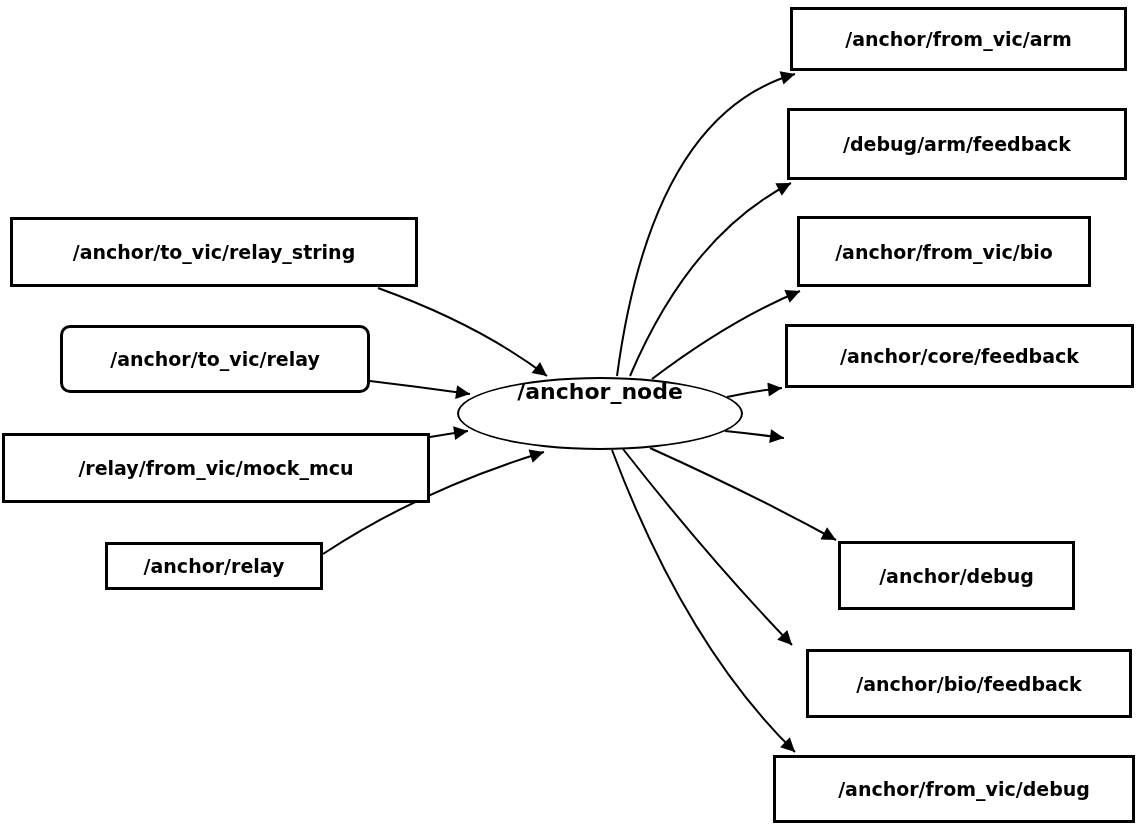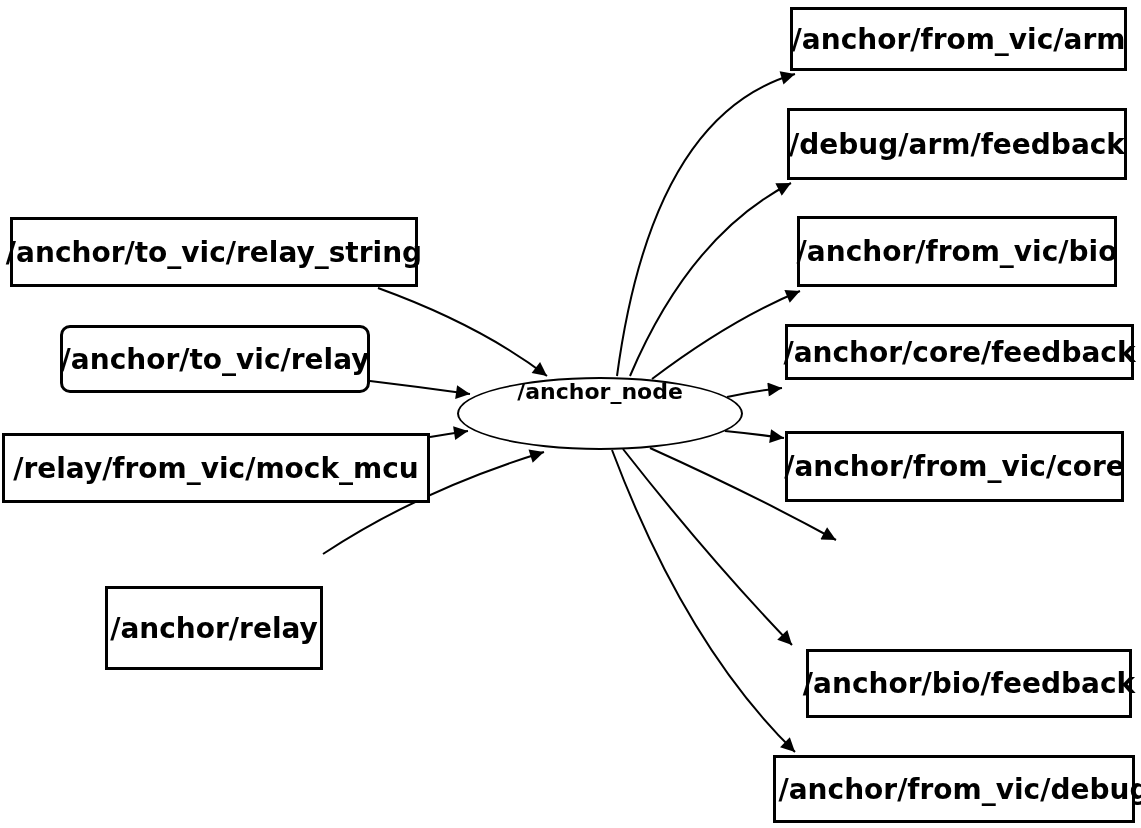--- a/index.html
+++ b/index.html
@@ -17,21 +17,21 @@
     width: 1141px; height: 828px;
   }
   .topic-box {
     position: absolute;
     box-sizing: border-box;
     border: 3px solid #000000;
     background: #ffffff;
     display: flex;
     align-items: center;
     justify-content: center;
-    font-size: 28px;
+    font-size: 19px;
     font-weight: bold;
     color: #000000;
     white-space: nowrap;
   }
   .node-ellipse {
     position: absolute;
     box-sizing: border-box;
     border: 2.5px solid #000000;
     border-radius: 50%;
     background: #ffffff;
@@ -76,42 +76,42 @@
 
   <div class="topic-box" style="left:10px; top:217px; width:408px; height:70px;">
     <span>/anchor/to_vic/relay_string</span>
   </div>
   <div class="topic-box" style="left:60px; top:325px; width:310px; height:68px;border-radius:10px;">
     <span>/anchor/to_vic/relay</span>
   </div>
   <div class="topic-box" style="left:2px; top:433px; width:428px; height:70px;">
     <span>/relay/from_vic/mock_mcu</span>
   </div>
-  <div class="topic-box" style="left:105px; top:542px; width:218px; height:84px;margin-top:44px;">
+  <div class="topic-box" style="left:105px; top:542px; width:218px; height:48px;">
     <span>/anchor/relay</span>
   </div>
 
   <div class="node-ellipse" style="left:457px; top:377px; width:286px; height:73px;">
     <span>/anchor_node</span>
   </div>
 
   <div class="topic-box" style="left:790px; top:7px; width:337px; height:64px;">
     <span>/anchor/from_vic/arm</span>
   </div>
   <div class="topic-box" style="left:787px; top:108px; width:340px; height:72px;">
     <span>/debug/arm/feedback</span>
   </div>
-  <div class="topic-box" style="left:797px; top:216px; width:320px; height:71px;">
+  <div class="topic-box" style="left:797px; top:216px; width:294px; height:71px;">
     <span>/anchor/from_vic/bio</span>
   </div>
-  <div class="topic-box" style="left:785px; top:324px; width:349px; height:56px;">
+  <div class="topic-box" style="left:785px; top:324px; width:349px; height:64px;">
     <span>/anchor/core/feedback</span>
   </div>
-  <div class="topic-box" style="left:785px; top:431px; width:339px; height:71px;">
-    <span>/anchor/from_vic/core</span>
+  <div class="topic-box" style="left:838px; top:541px; width:237px; height:69px;">
+    <span>/anchor/debug</span>
   </div>
   <div class="topic-box" style="left:806px; top:649px; width:326px; height:69px;">
     <span>/anchor/bio/feedback</span>
   </div>
   <div class="topic-box" style="left:773px; top:755px; width:362px; height:68px;padding-left:20px;">
     <span>/anchor/from_vic/debug</span>
   </div>
 
 </div>
 

